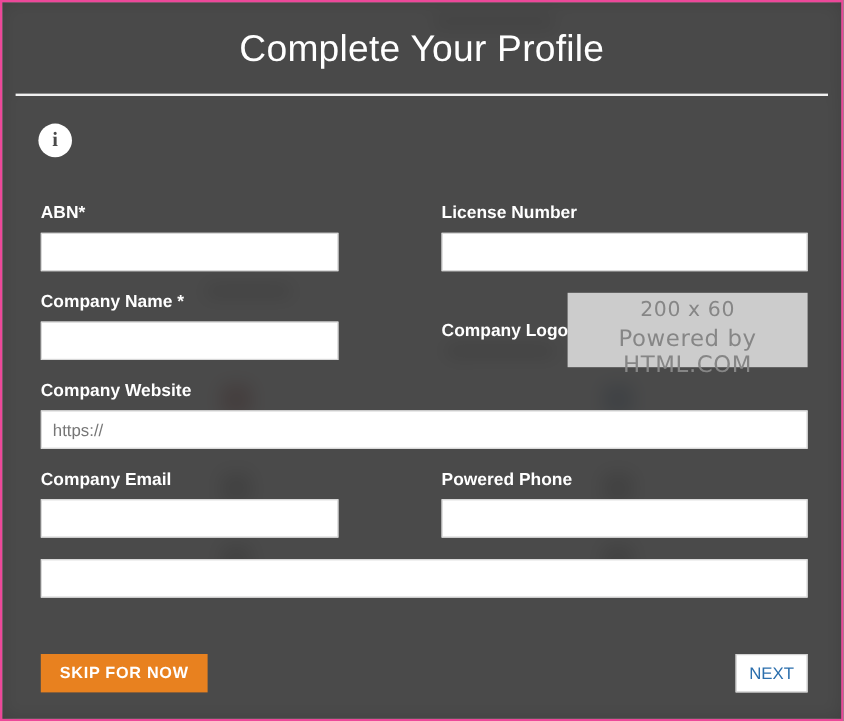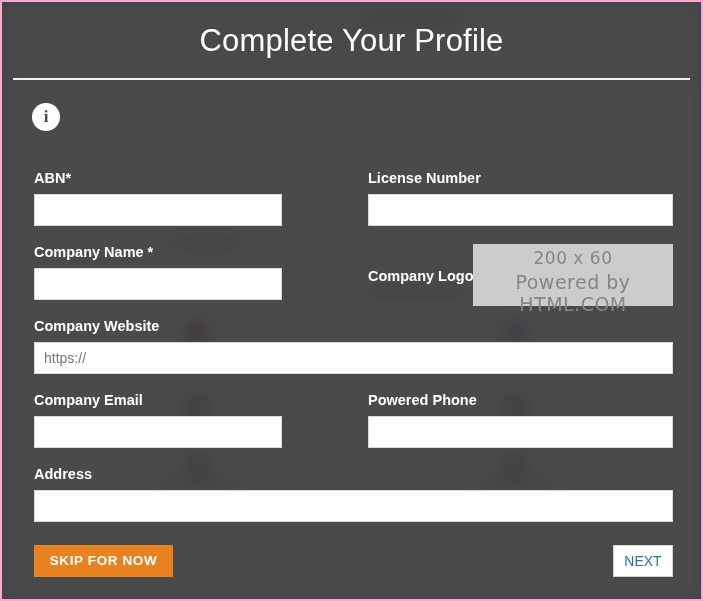--- a/index.html
+++ b/index.html
@@ -13,21 +13,21 @@
     font-family: "Liberation Sans", sans-serif;
     background: #ffffff;
   }
 
   
   .screen {
     position: relative;
     width: 703px;
     height: 601px;
     box-sizing: border-box;
-    border: 2px solid #f9a8d4;
+    border: 2px solid #ec4899;
     background: #4a4a4a;
     overflow: hidden;
   }
 
   
   .bg-blur {
     position: absolute;
     inset: 0;
     overflow: hidden;
     filter: blur(7px);
@@ -312,21 +312,20 @@
         <div class="field-label">Company Email</div>
         <input class="txt-input" type="text" value="" style="">
       </div>
 
       <div class="blk-phone">
         <div class="field-label">Powered Phone</div>
         <input class="txt-input" type="text" value="" style="">
       </div>
 
       <div class="blk-address">
-        <div class="field-label">Address</div>
         <input class="txt-input" type="text" value="" style="">
       </div>
 
     </div>
   </div>
 
   <button class="btn-skip">SKIP FOR NOW</button>
   <button class="btn-next">NEXT</button>
 
 </div>

